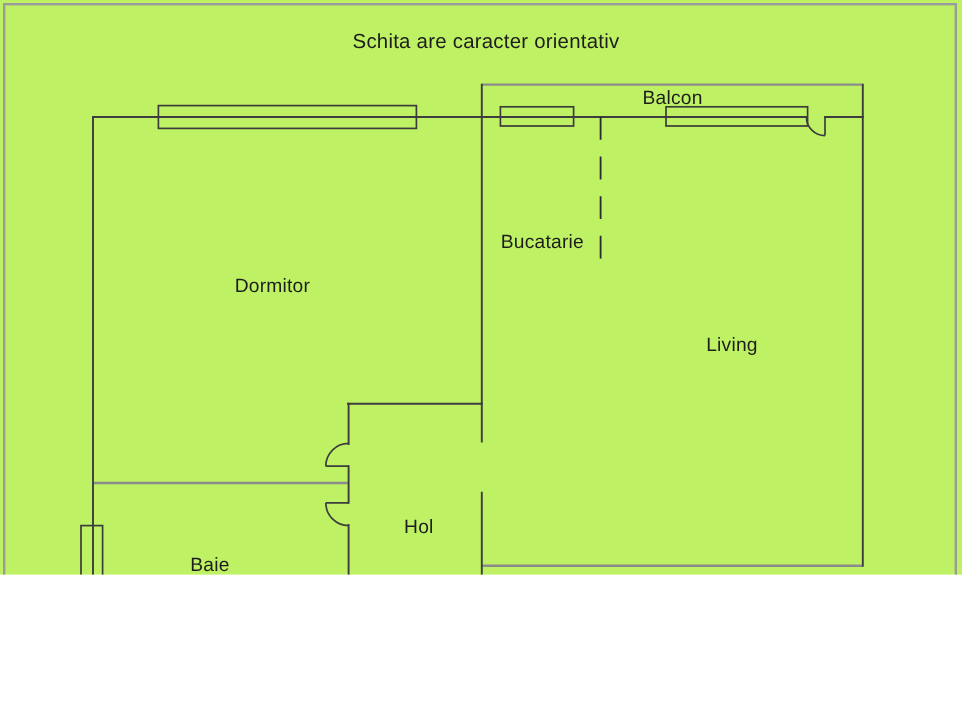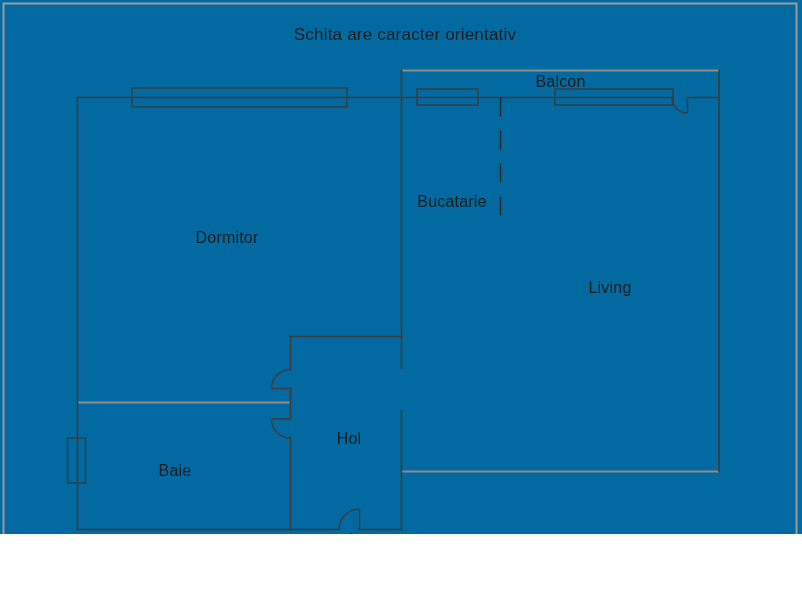--- a/index.html
+++ b/index.html
@@ -4,22 +4,22 @@
 <style>
   html, body {
     margin: 0;
     padding: 0;
     background: #ffffff;
     font-family: "Liberation Sans", sans-serif;
   }
   .canvas {
     position: relative;
     width: 802px;
-    height: 534px;
-    background: #0369a1;
+    height: 479px;
+    background: #bef264;
     overflow: hidden;
   }
   svg {
     display: block;
     width: 802px;
     height: 602px;
   }
   svg text {
     font-family: "Liberation Sans", sans-serif;
     font-size: 16px;

